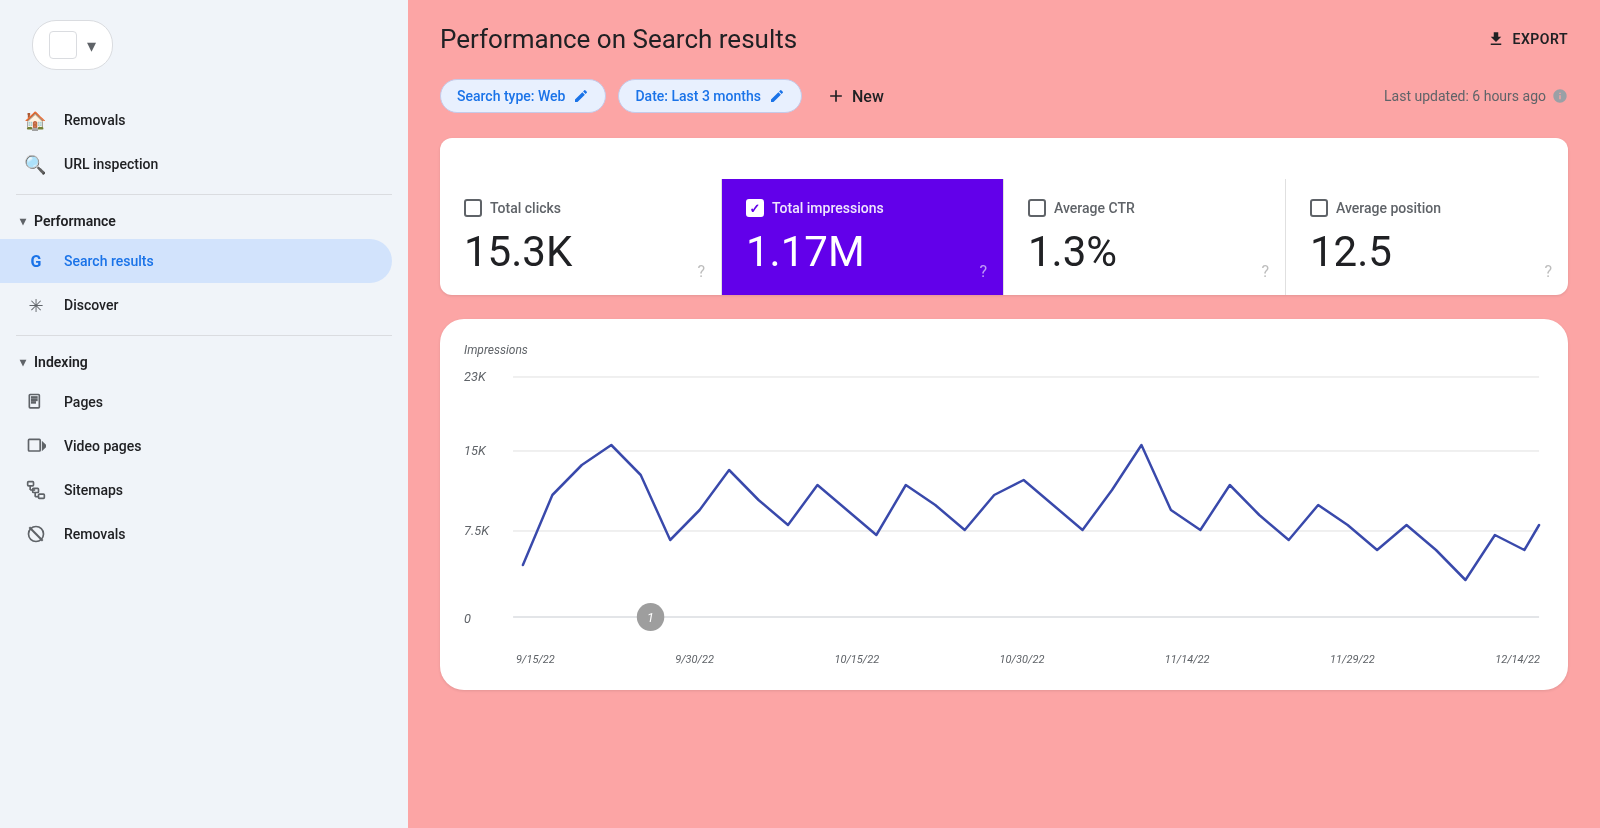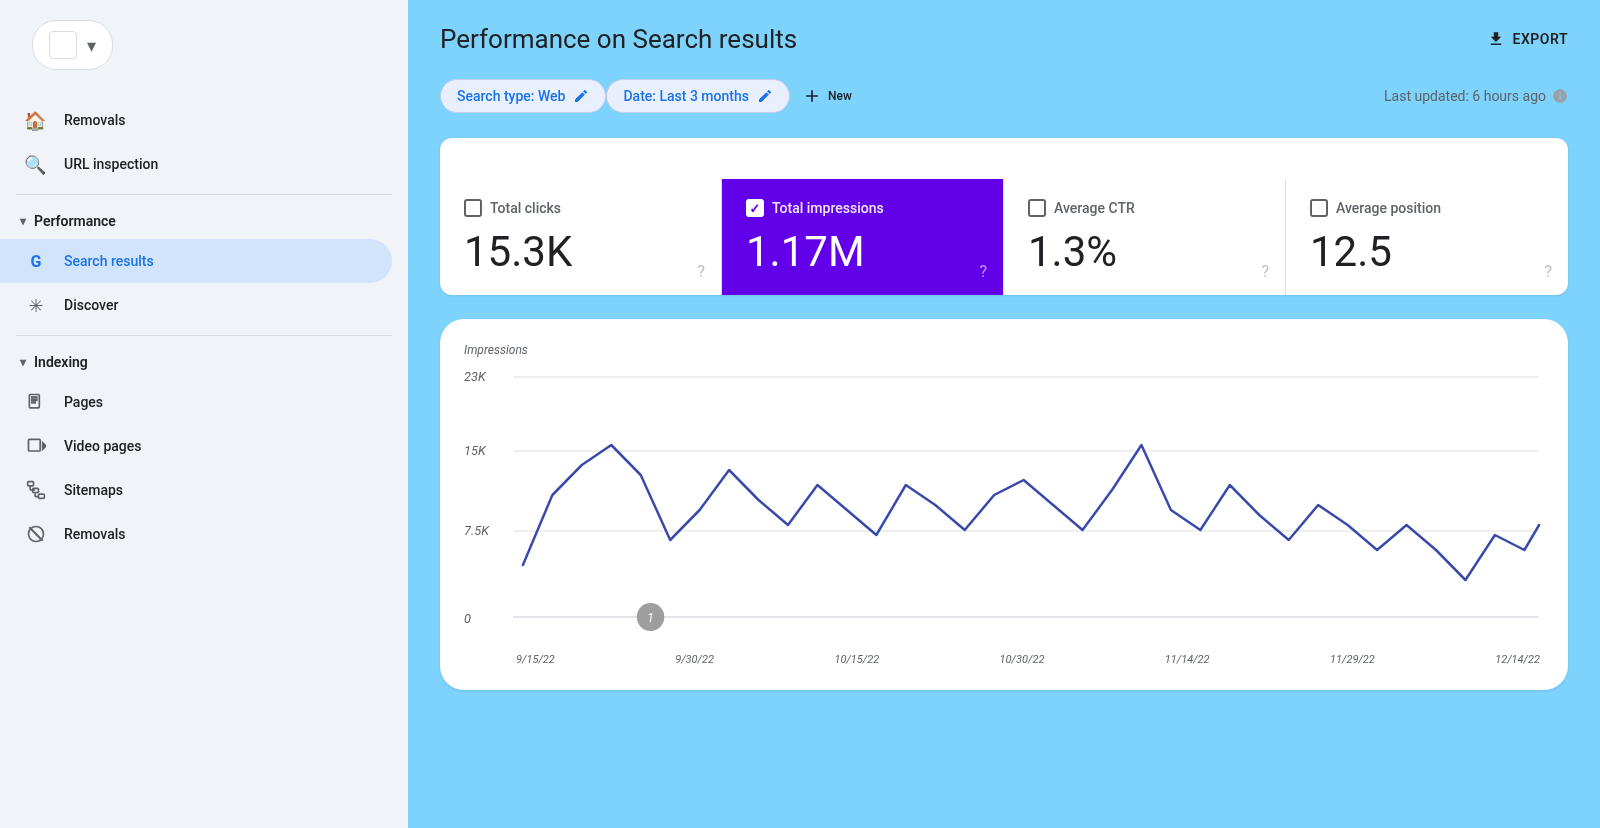--- a/index.html
+++ b/index.html
@@ -94,21 +94,21 @@
     }
     .sidebar-divider {
       height: 1px;
       background: #dadce0;
       margin: 8px 16px;
     }
 
     
     .main {
       flex: 1;
-      background: #7dd3fc;
+      background: #fca5a5;
       padding: 24px 32px;
       overflow-y: auto;
     }
     .main-header {
       display: flex;
       align-items: center;
       justify-content: space-between;
       margin-bottom: 24px;
     }
     .main-title {
@@ -124,40 +124,41 @@
       font-weight: 600;
       color: #202124;
       cursor: pointer;
       letter-spacing: 0.5px;
     }
 
     
     .filter-bar {
       display: flex;
       align-items: center;
+      gap: 12px;
       margin-bottom: 24px;
     }
     .filter-chip {
       background: #e8f0fe;
       border: 1px solid #c5cae9;
       border-radius: 24px;
       padding: 8px 16px;
       font-size: 14px;
       color: #1a73e8;
       cursor: pointer;
       display: flex;
       align-items: center;
       gap: 8px;
       font-weight: 500;
     }
     .new-btn {
       display: flex;
       align-items: center;
       gap: 6px;
-      font-size: 12px;
+      font-size: 16px;
       color: #202124;
       cursor: pointer;
       font-weight: 500;
       padding: 8px 12px;
     }
     .last-updated {
       margin-left: auto;
       font-size: 14px;
       color: #5f6368;
       display: flex;

